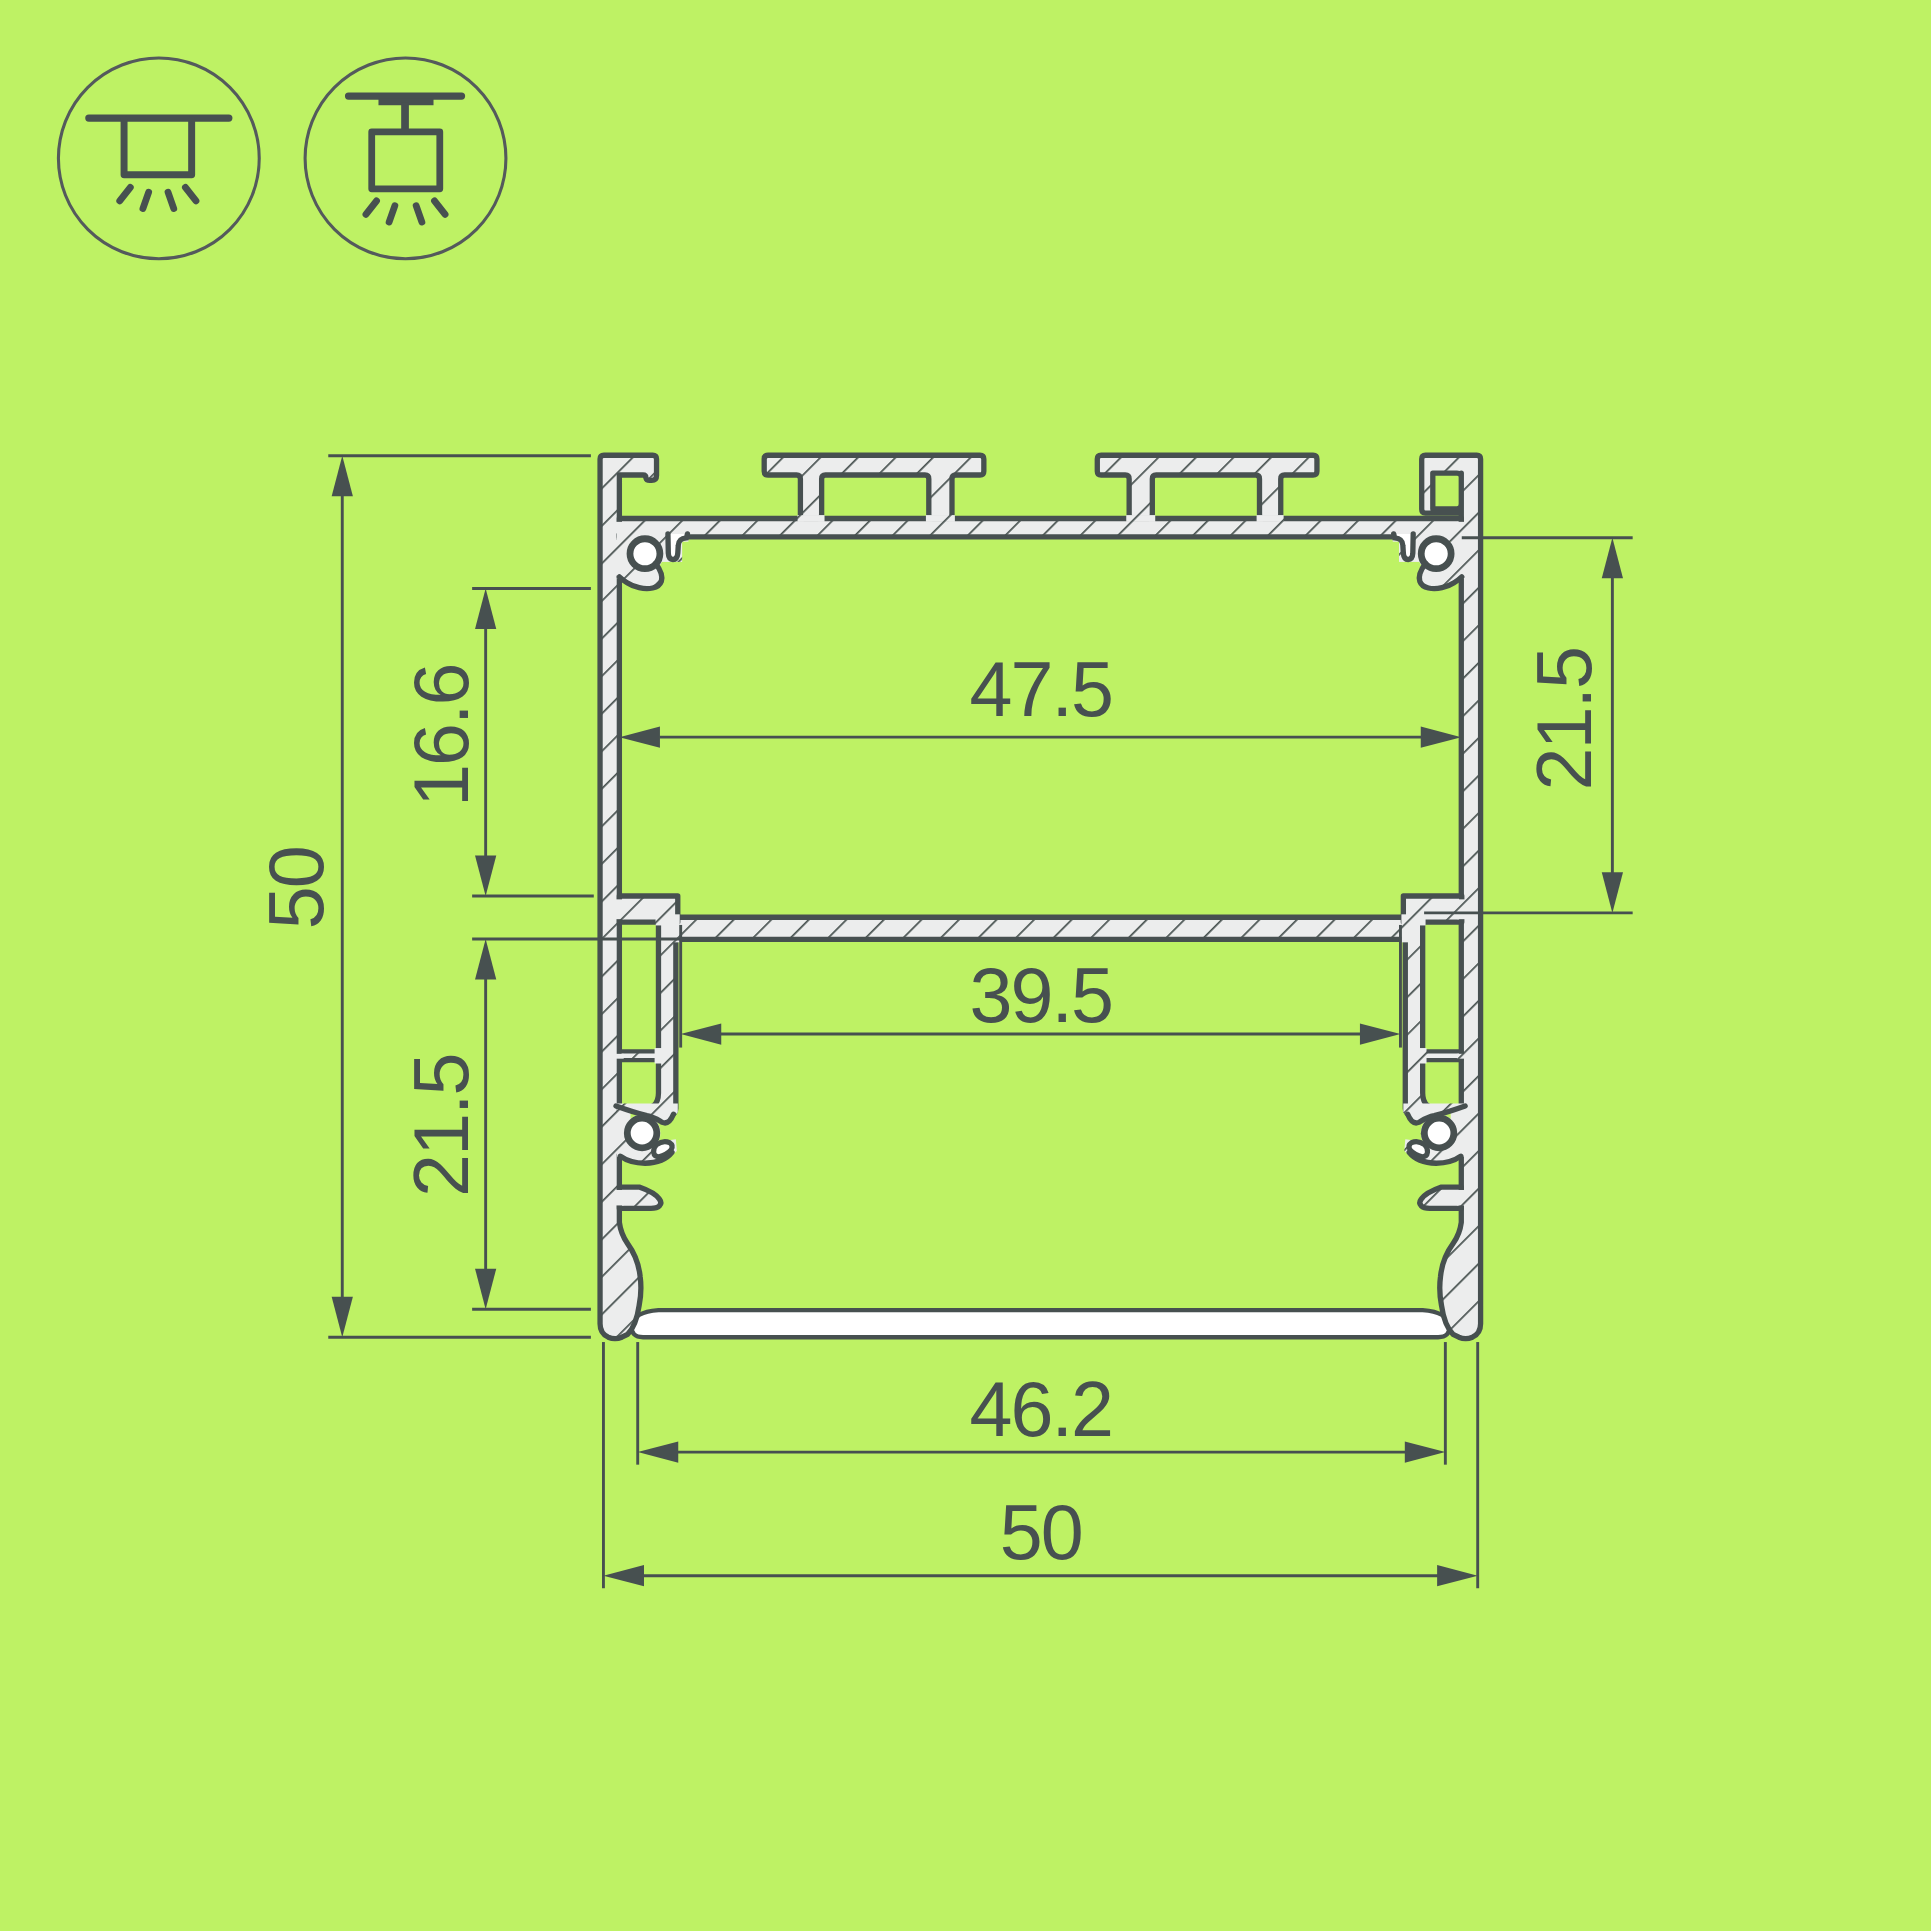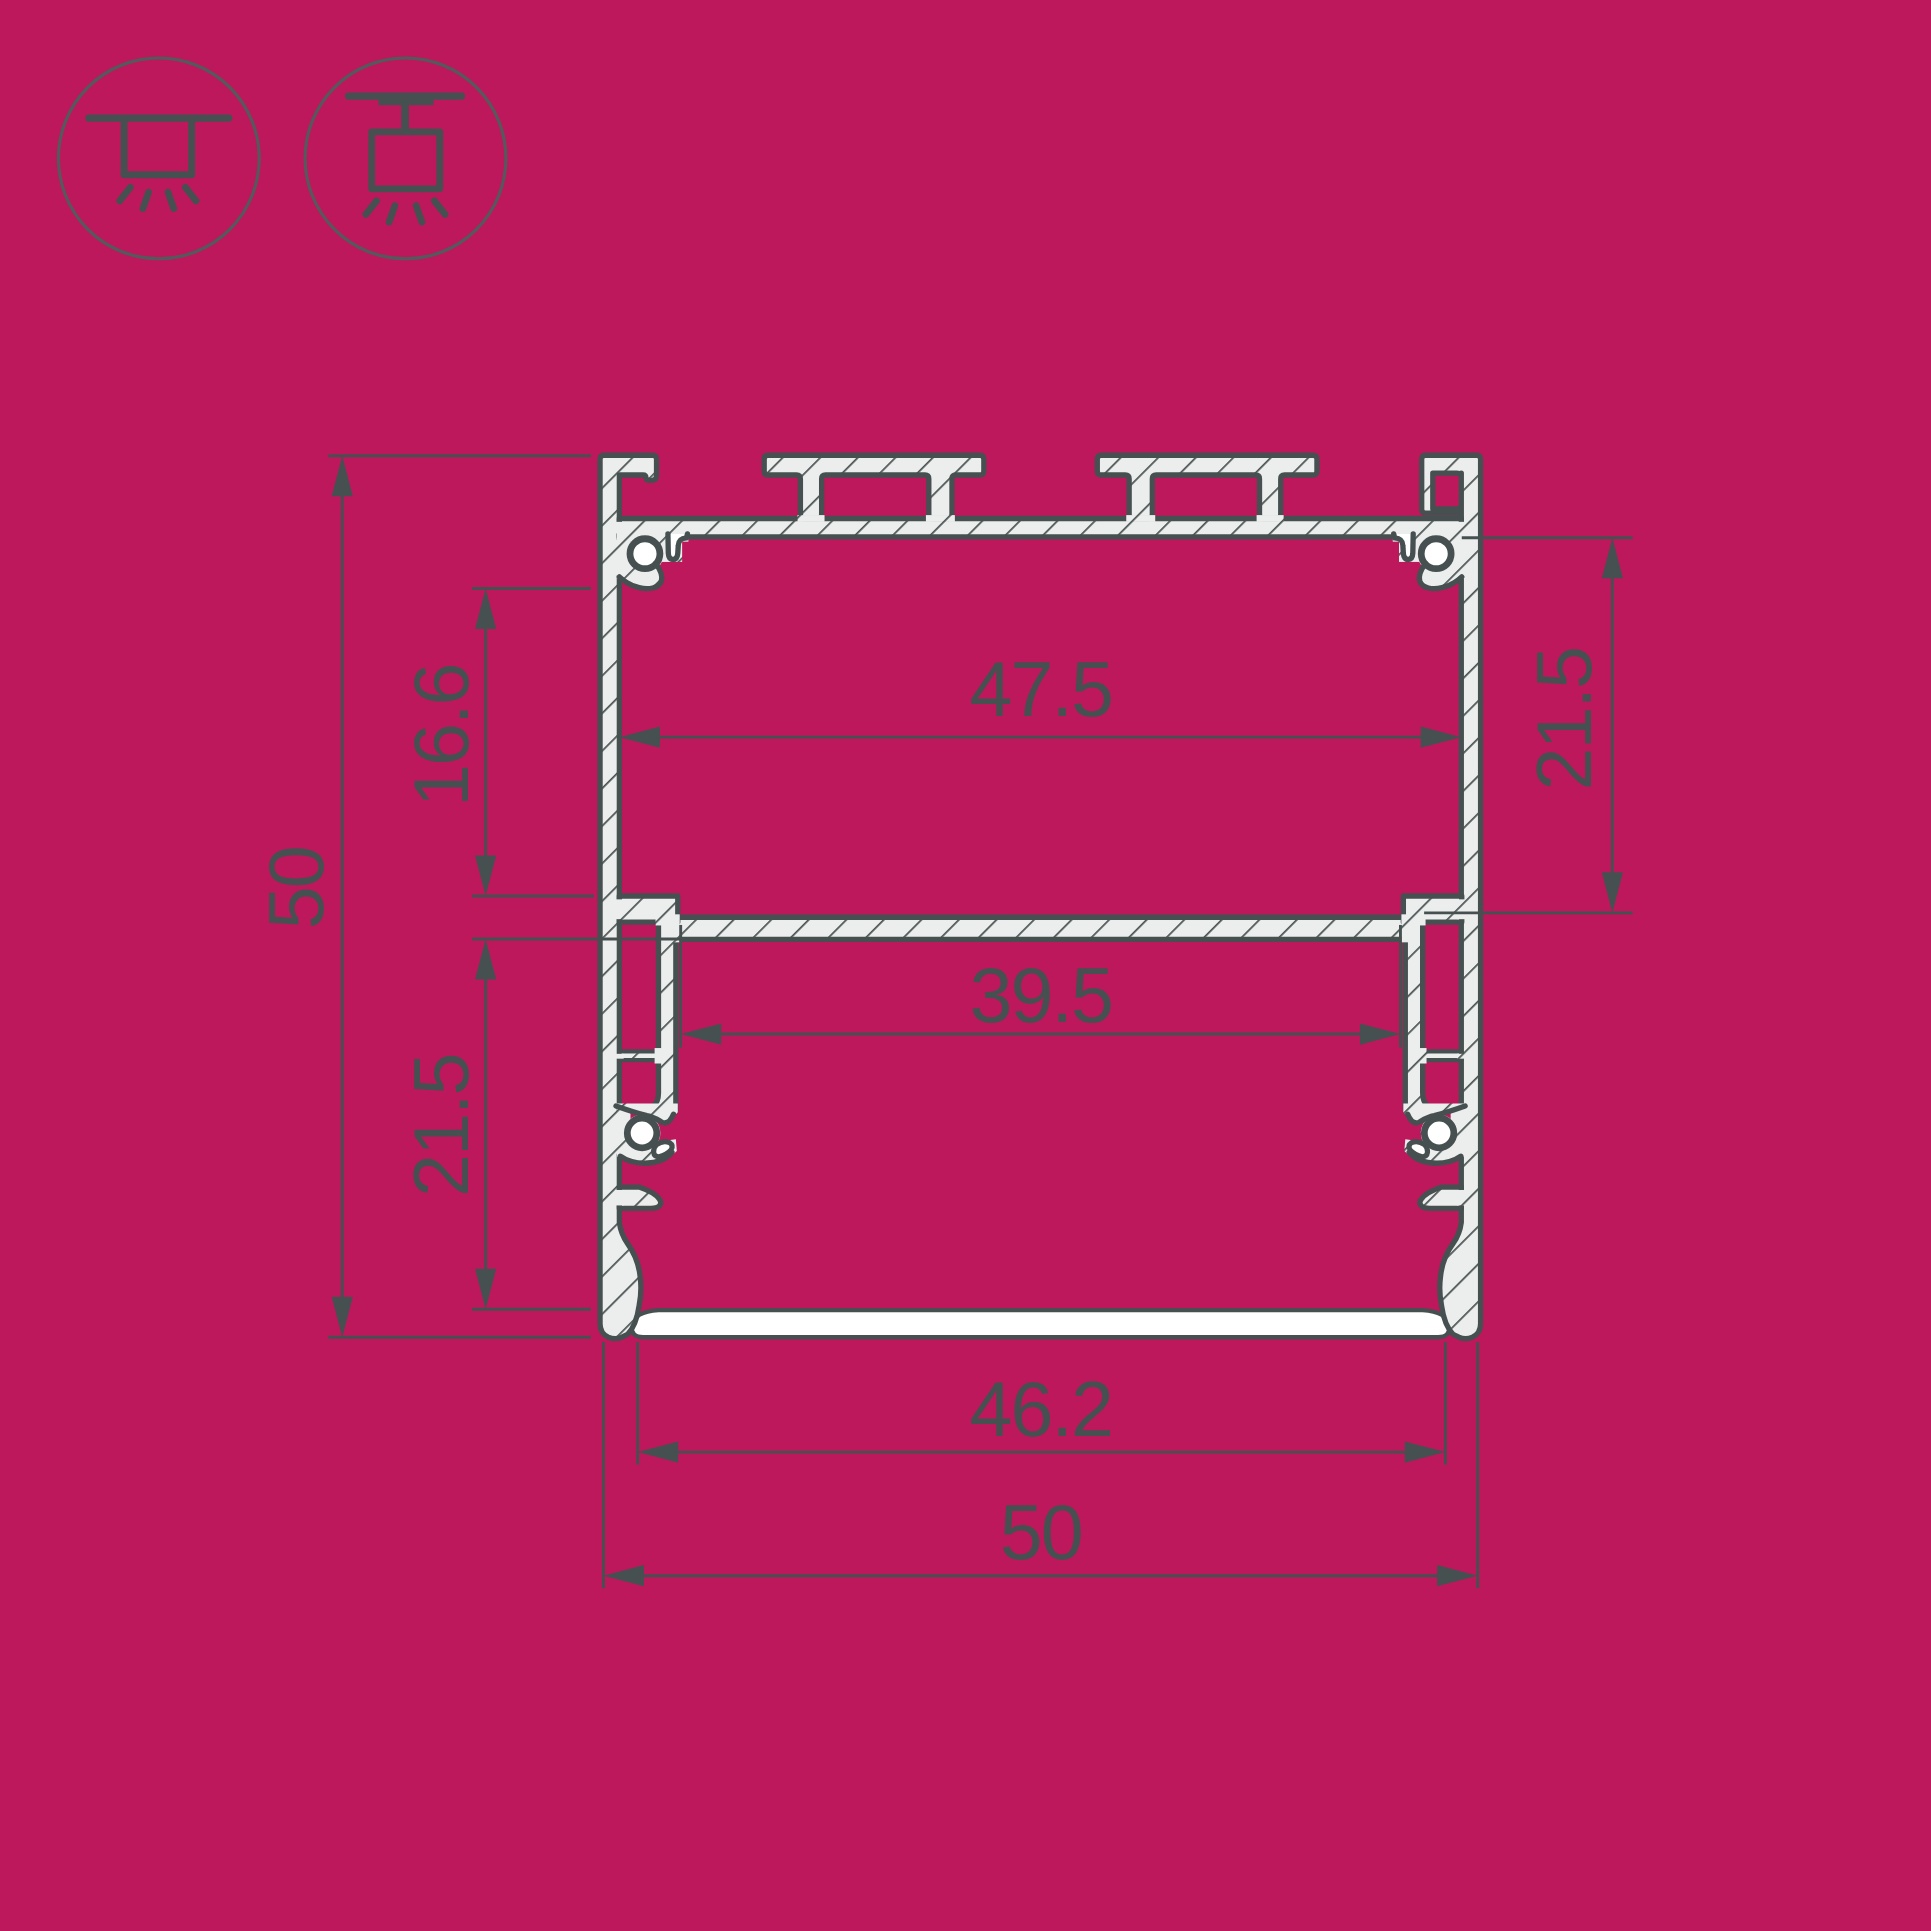--- a/index.html
+++ b/index.html
@@ -1,16 +1,16 @@
 <!DOCTYPE html>
 <html><head>
 <meta charset="utf-8">
 <style>
   html,body{margin:0;padding:0;background:#ffffff;}
-  #page{position:relative;width:1931px;height:1931px;background:#be185d;overflow:hidden;
+  #page{position:relative;width:1931px;height:1931px;background:#bef264;overflow:hidden;
         font-family:"Liberation Sans", sans-serif;text-decoration:underline;}
   svg{position:absolute;left:0;top:0;}
   text{font-family:"Liberation Sans", sans-serif; fill:#475050;}
 </style>
 </head>
 <body>
 <div id="page">
 <svg width="1931" height="1931" viewBox="0 0 2000 2000">
 <defs>
   <pattern id="h" patternUnits="userSpaceOnUse" width="27.5" height="27.5" patternTransform="rotate(-45)">

